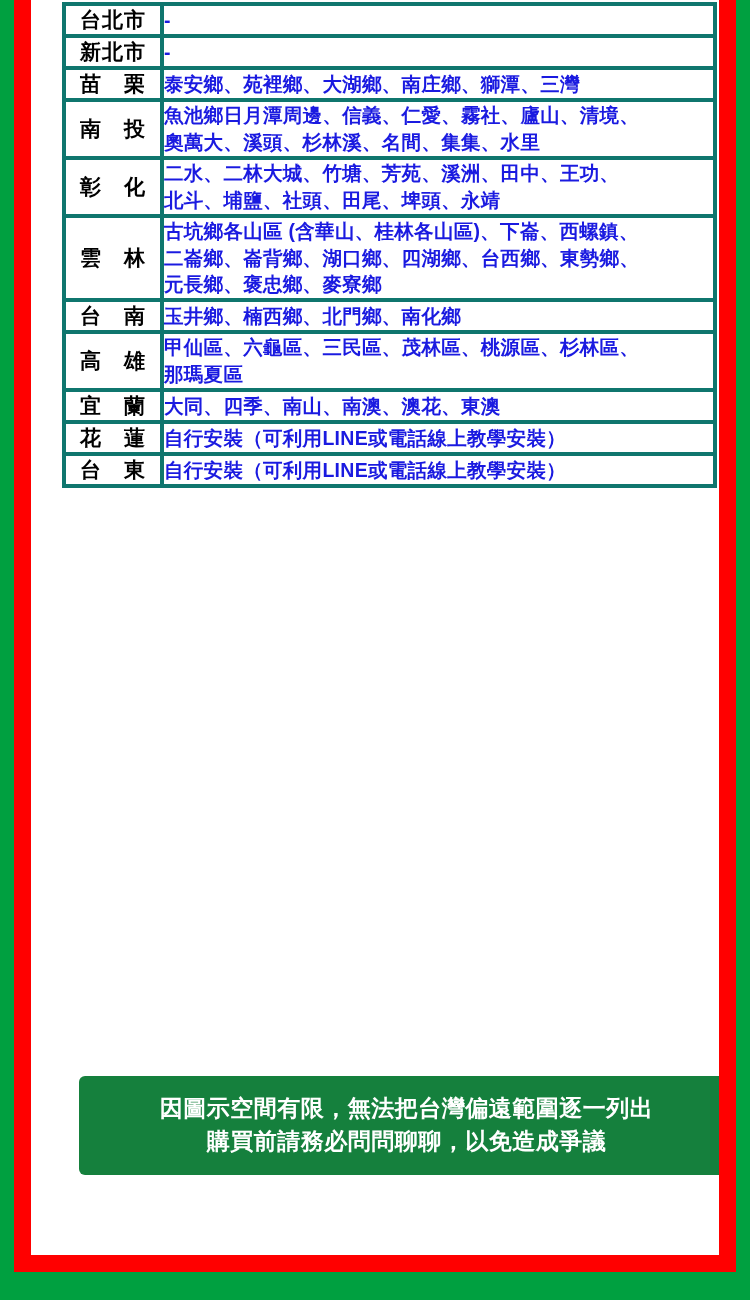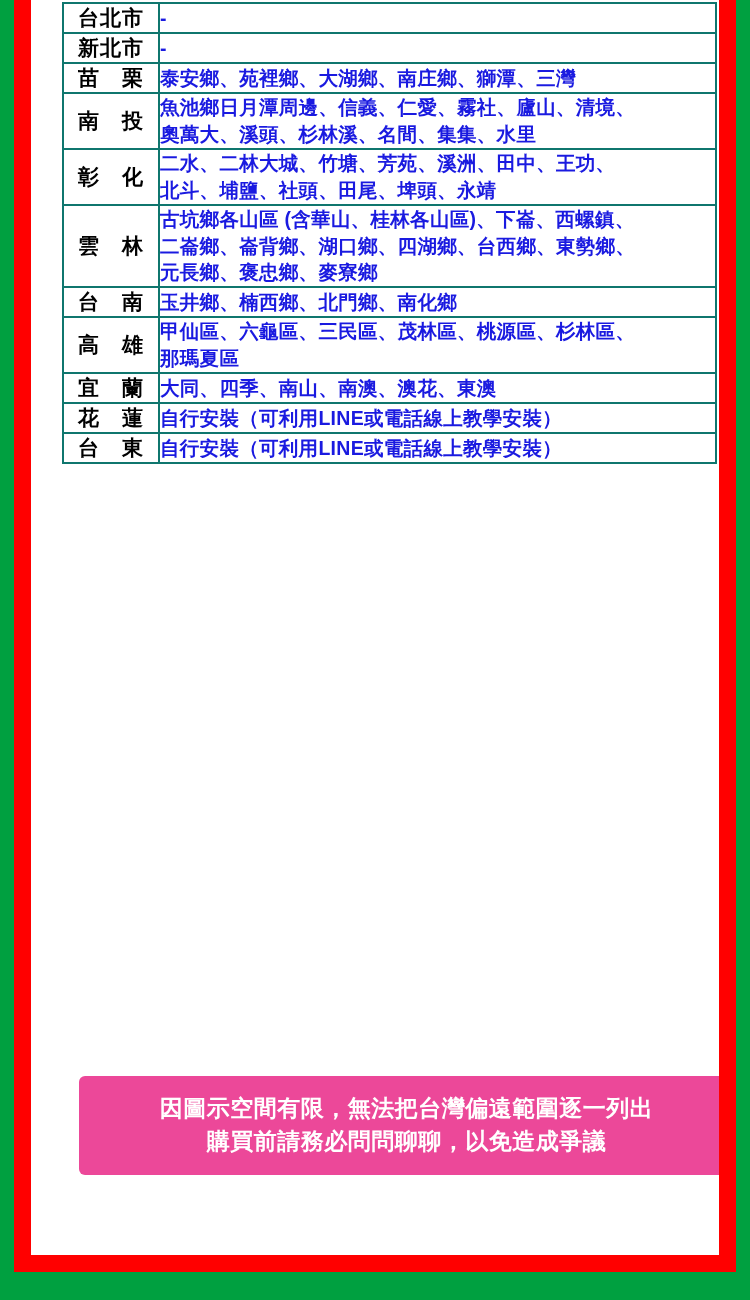--- a/index.html
+++ b/index.html
@@ -34,21 +34,21 @@
   }
   table.region-table {
     position: absolute;
     left: 31px;
     top: 2px;
     width: 655px;
     border-collapse: collapse;
     table-layout: fixed;
   }
   table.region-table td {
-    border: 2px solid #0f766e;
+    border: 4px solid #0f766e;
     padding: 0;
     vertical-align: middle;
   }
   td.region-name {
     width: 94px;
     text-align: center;
     color: #000000;
     font-weight: bold;
     font-size: 21px;
     letter-spacing: 1px;
@@ -65,21 +65,21 @@
   td.region-areas .line {
     display: block;
     white-space: nowrap;
   }
   .notice {
     position: absolute;
     left: 48px;
     top: 1076px;
     width: 655px;
     box-sizing: border-box;
-    background: #ec4899;
+    background: #15803d;
     border-radius: 6px;
     padding: 16px 10px 18px 10px;
     text-align: center;
   }
   .notice .nline {
     display: block;
     color: #ffffff;
     font-weight: bold;
     font-size: 23px;
     line-height: 1.42;

